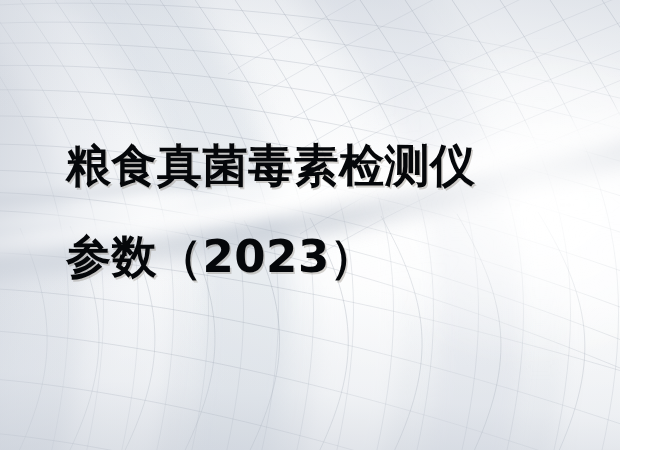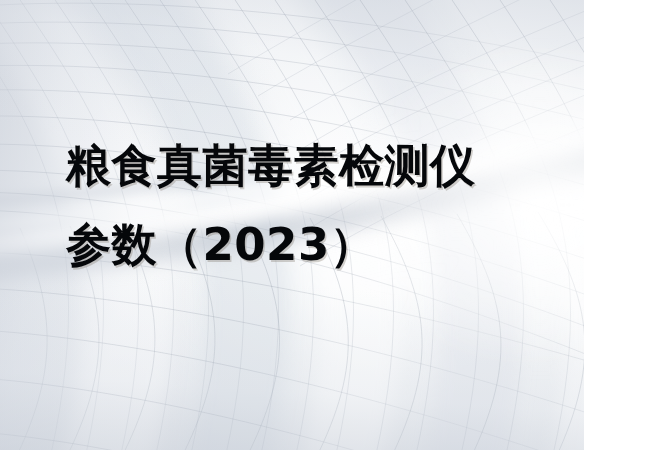--- a/index.html
+++ b/index.html
@@ -10,20 +10,21 @@
   body {
     font-family: "DejaVu Sans", "Liberation Sans", sans-serif;
   }
 
   .banner {
     position: relative;
     width: 584px;
     height: 450px;
     overflow: hidden;
     background: #84cc16;
+    padding-left: 36px;
   }
 
   
   .bg-base {
     position: absolute;
     inset: 0;
     background:
       radial-gradient(120% 85% at 74% 46%, #ffffff 0%, #fbfcfd 18%, #f2f4f6 42%, #e7eaee 68%, #dfe3e8 100%);
   }
 
@@ -96,21 +97,21 @@
     font-weight: 700;
     font-size: 45px;
     line-height: 52px;
     color: #05070a;
     letter-spacing: 0.5px;
     white-space: nowrap;
     text-shadow: 1.5px 1.5px 0 rgba(120,110,95,0.30);
   }
 
   .title-line + .title-line {
-    margin-top: 27px;
+    margin-top: 39px;
   }
 </style>
 </head>
 <body>
 
 <div class="banner">
 
   <div class="bg-base"></div>
 
   <svg class="bg-svg" viewBox="0 0 650 450" preserveAspectRatio="none">

